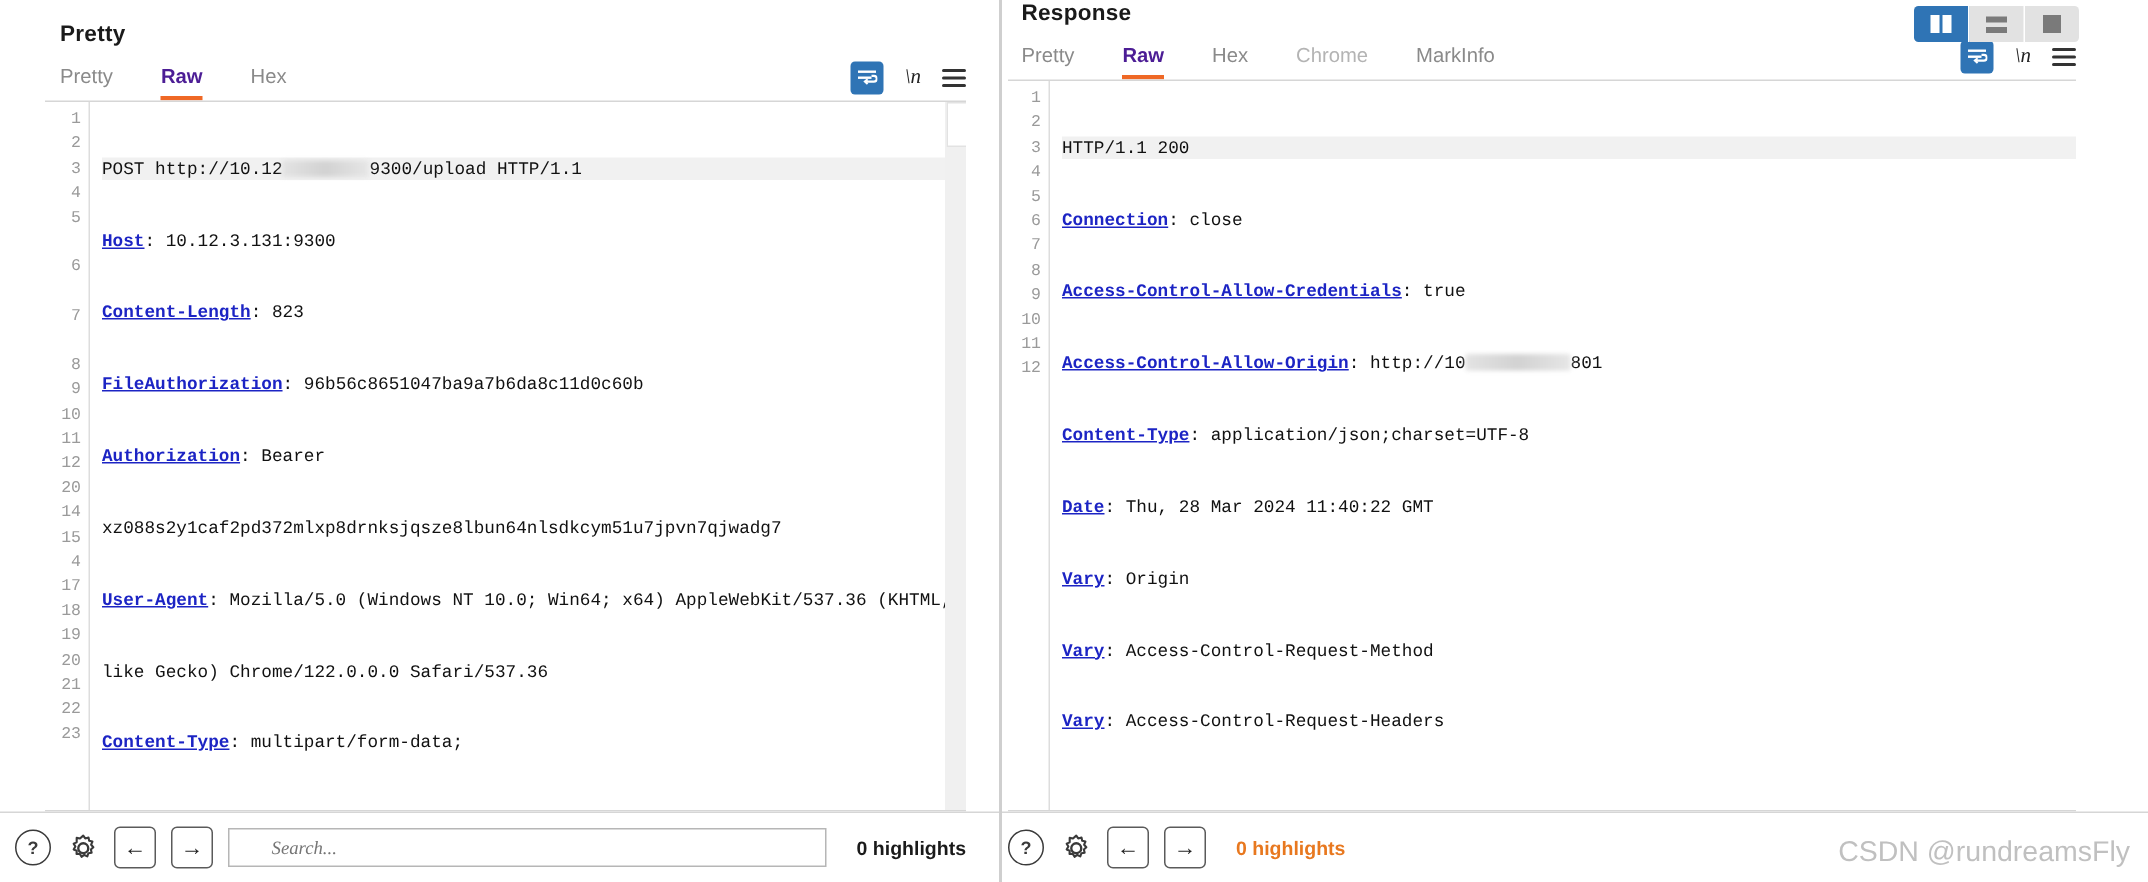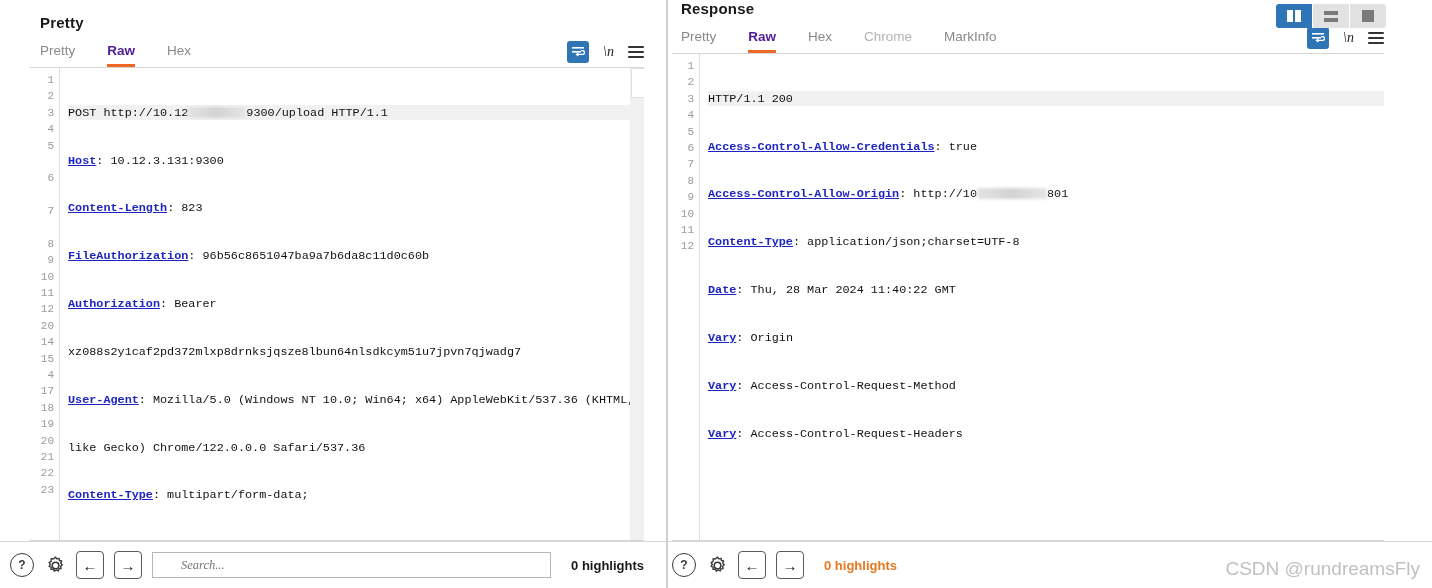--- a/index.html
+++ b/index.html
@@ -340,20 +340,21 @@
           <div>7</div>
           <div>8</div>
           <div>9</div>
           <div>10</div>
           <div>11</div>
           <div>12</div>
         </div>
 
         <div class="code">
           <div class="ln hl"><span class="val">HTTP/1.1 200</span></div>
+          <div class="ln"><span class="hdr">Connection</span><span class="val">: close</span></div>
           <div class="ln"><span class="hdr">Access-Control-Allow-Credentials</span><span class="val">: true</span></div>
           <div class="ln"><span class="hdr">Access-Control-Allow-Origin</span><span class="val">: http://10</span><span class="blur b5"></span><span class="val">801</span></div>
           <div class="ln"><span class="hdr">Content-Type</span><span class="val">: application/json;charset=UTF-8</span></div>
           <div class="ln"><span class="hdr">Date</span><span class="val">: Thu, 28 Mar 2024 11:40:22 GMT</span></div>
           <div class="ln"><span class="hdr">Vary</span><span class="val">: Origin</span></div>
           <div class="ln"><span class="hdr">Vary</span><span class="val">: Access-Control-Request-Method</span></div>
           <div class="ln"><span class="hdr">Vary</span><span class="val">: Access-Control-Request-Headers</span></div>
           
           
 

